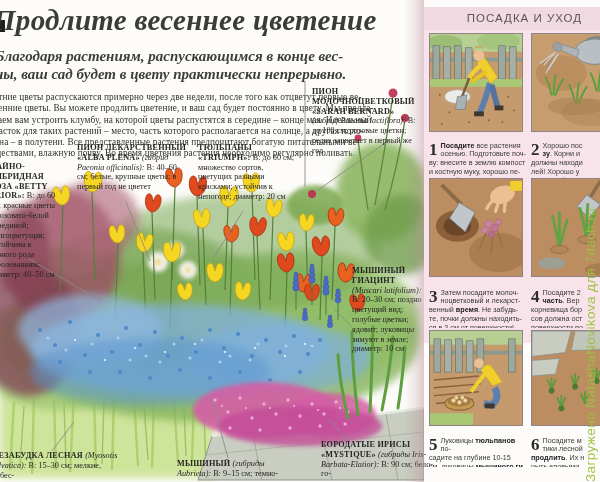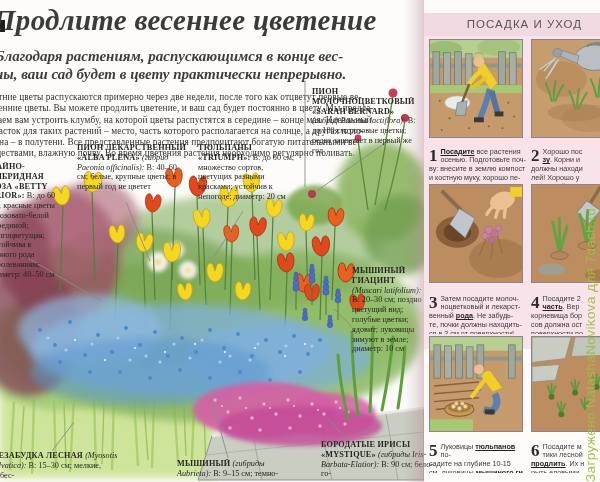--- a/index.html
+++ b/index.html
@@ -22,32 +22,32 @@
   .plabel i{font-style:italic;}
 
   
   .illus{position:absolute;left:0;top:0;width:424px;height:482px;z-index:1;}
 
   
   .gutter{position:absolute;left:404px;top:0;width:20px;height:482px;z-index:4;
     background:linear-gradient(to right,rgba(150,110,120,0) 0%,rgba(170,130,140,.18) 55%,rgba(185,140,152,.45) 100%);}
 
   
-  .panel{position:absolute;left:424px;top:13px;width:176px;height:336px;background:#f7e3e9;z-index:5;
+  .panel{position:absolute;left:424px;top:7px;width:176px;height:336px;background:#f7e3e9;z-index:5;
          font-family:"Liberation Sans","DejaVu Sans",sans-serif;}
   .panel-header{position:absolute;left:0;top:0;width:176px;height:23px;background:#f1d9e1;
          color:#5a5358;font-size:11.5px;letter-spacing:1px;text-align:right;
          padding:5px 18px 0 0;}
   .ph{position:absolute;border:1px solid #8f8387;background:#cbb;}
   .ph svg{display:block;}
   .cap{position:absolute;font-size:7.2px;line-height:8.7px;color:#3a3a38;white-space:pre-line;
        overflow:hidden;}
   .cap .num{float:left;font-family:"Liberation Serif",serif;font-size:17px;font-weight:bold;
        line-height:15px;margin:0 3px 0 0;color:#2c2c2a;}
-  .cap b{font-weight:bold;color:#222;text-decoration:underline;}
+  .cap b{font-weight:bold;color:#222;}
 
   
   .watermark{position:absolute;right:2px;top:88px;height:394px;z-index:9;
      writing-mode:vertical-rl;transform:rotate(180deg);
      font-family:"Liberation Sans","DejaVu Sans",sans-serif;font-size:13.5px;
      color:#9cc13f;letter-spacing:.4px;opacity:.95;}
 </style>
 </head>
 <body>
 
@@ -521,21 +521,21 @@
             <path d="M80,52 Q82,36 84,26"></path>
         </g>
         <ellipse cx="28" cy="72" rx="9" ry="4" fill="#b3895c" stroke="#8a6038" stroke-width=".7"></ellipse>
         <ellipse cx="56" cy="62" rx="9" ry="4" fill="#b3895c" stroke="#8a6038" stroke-width=".7"></ellipse>
       </svg>
     </div>
 
     <div class="cap" style="left:5px;top:273px;width:98px;height:48px;">
       <span class="num">3</span><span>Затем посадите молоч-
 ноцветковый и лекарст-
-венный </span><b>рода</b><span>. Не забудь-
+венный </span><b>время</b><span>. Не забудь-
 те, почки должны находить-
 ся в 3 см от поверхности!</span><b></b><span></span>
     </div>
 
     <div class="cap" style="left:107px;top:273px;width:70px;height:48px;">
       <span class="num">4</span><span>Посадите 2
 </span><b>часть</b><span>. Вер
 корневища бор
 сов должна ост
 поверхности по</span><b></b><span></span>

